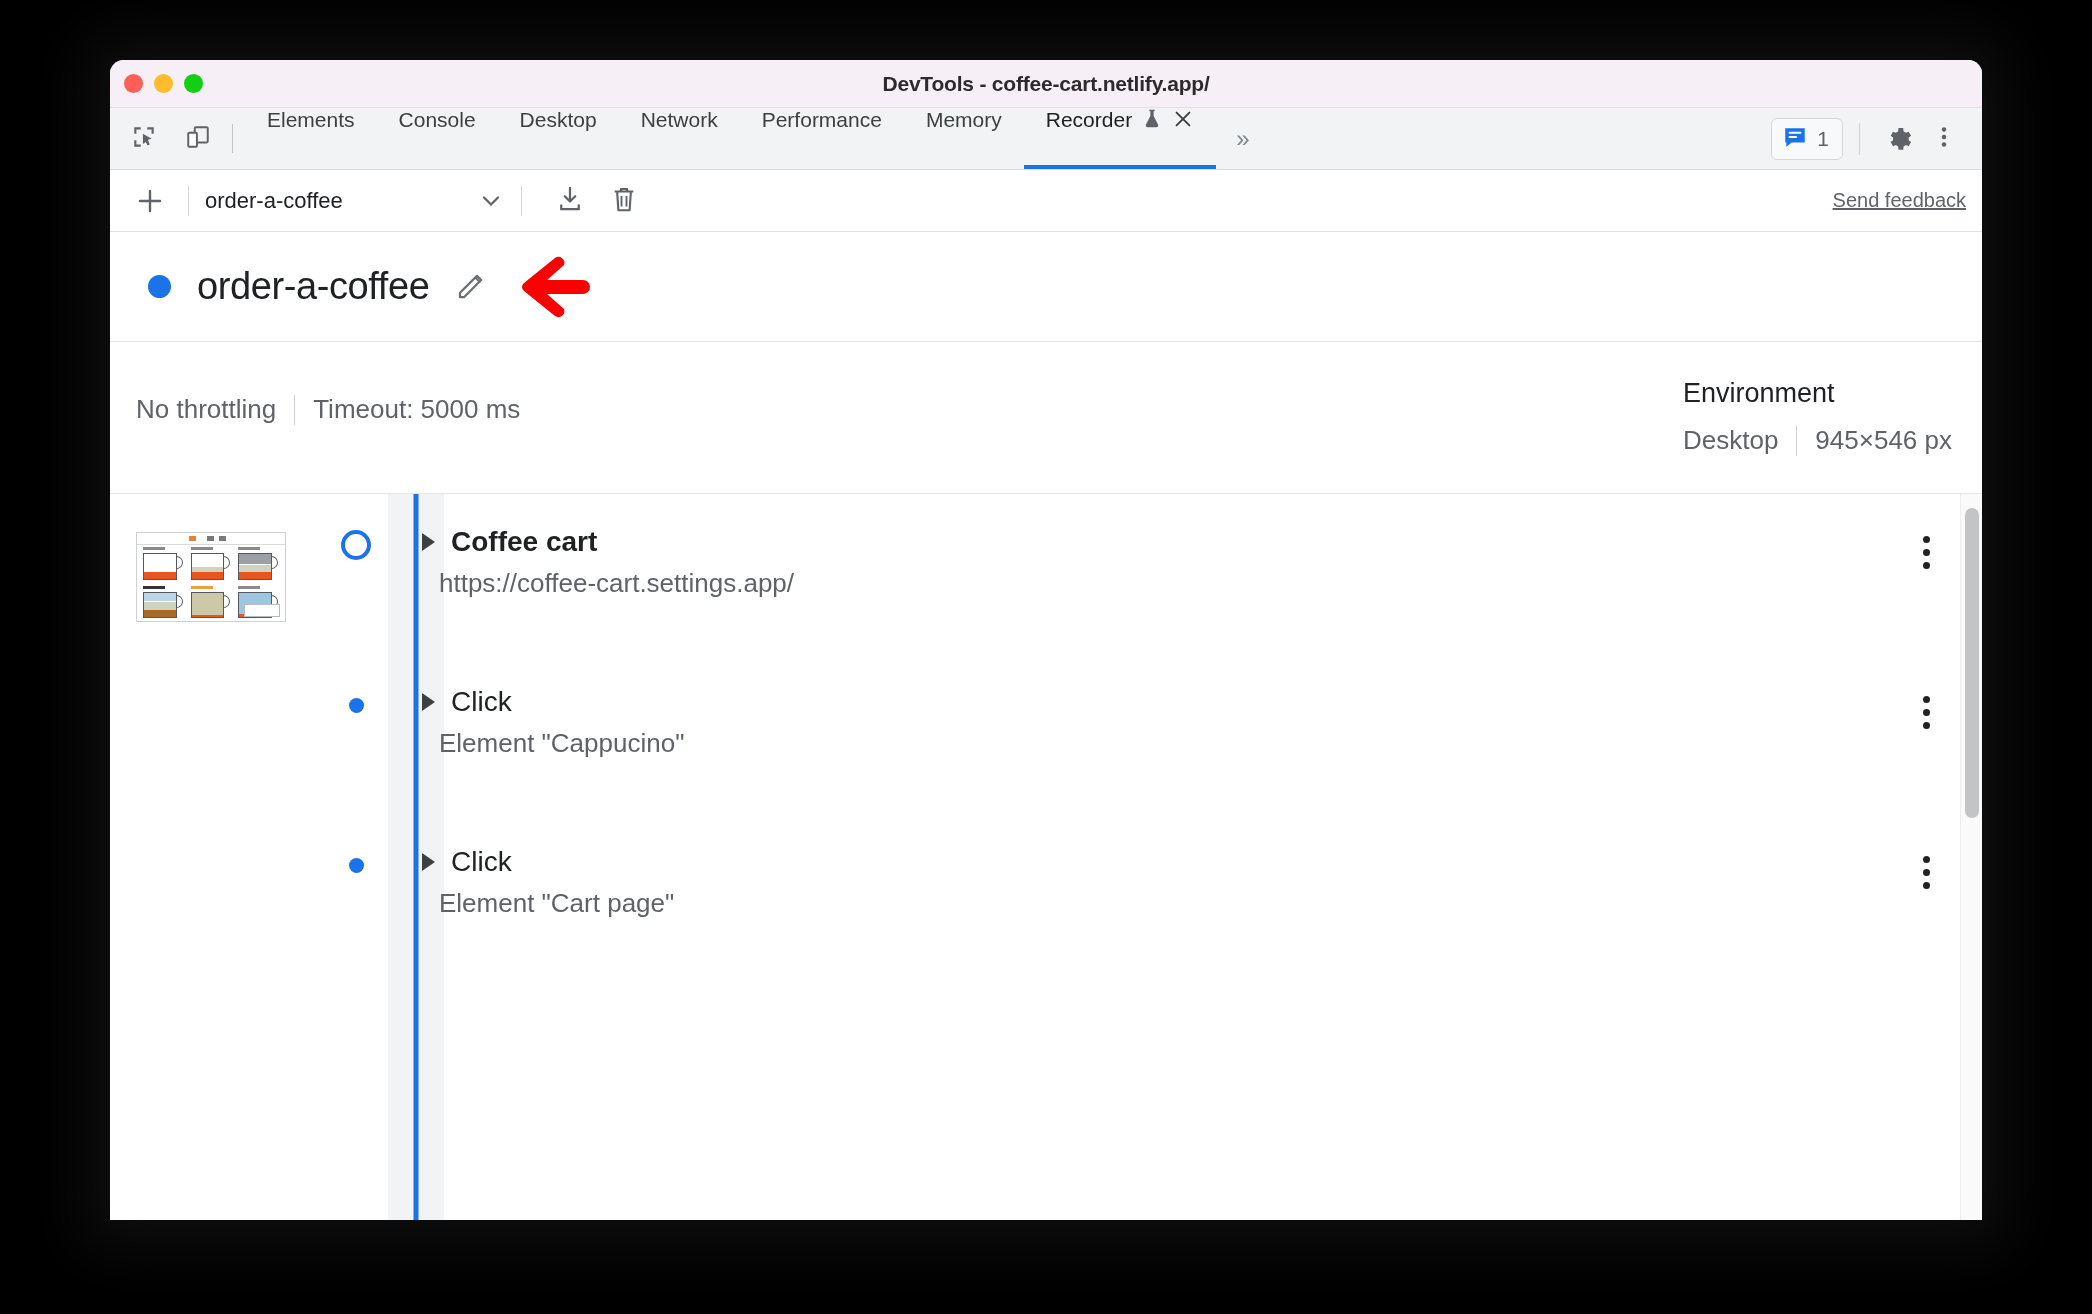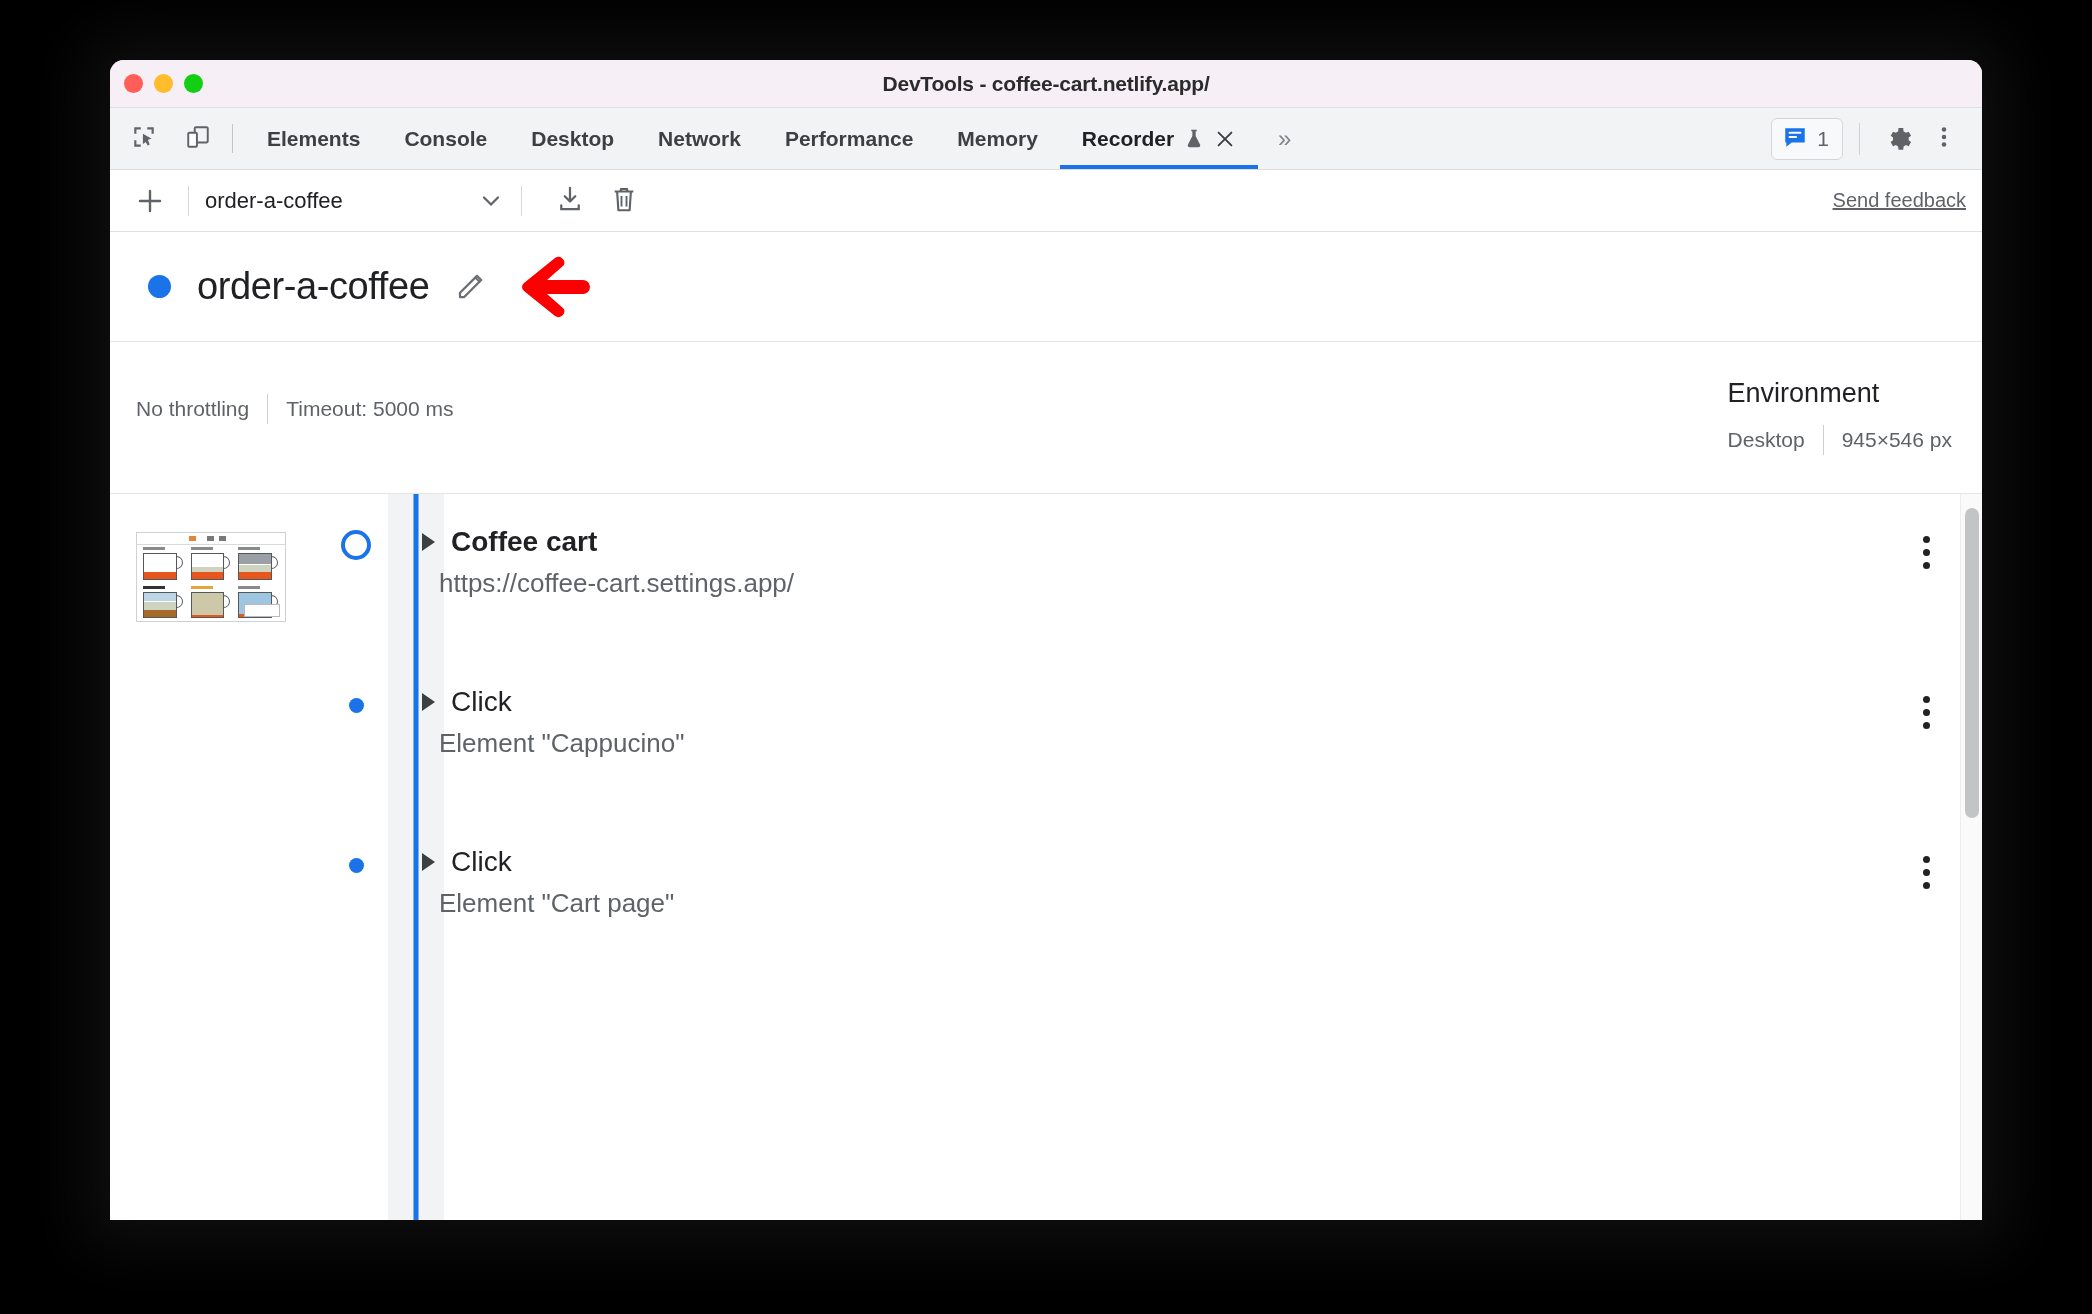--- a/index.html
+++ b/index.html
@@ -89,28 +89,27 @@
     width: 1px;
     background: #c4c7c5;
     margin: 16px 12px 16px 0;
   }
   .tabs {
     display: flex;
     align-items: stretch;
   }
   .tab {
     display: flex;
-    align-items: center;
+    align-items: flex-start;
     gap: 9px;
     padding: 0 22px;
     font-size: 21px;
     color: #3c4043;
     position: relative;
     white-space: nowrap;
-    font-weight: bold;
   }
   .tab.selected { color: #202124; }
   .tab.selected::after {
     content: "";
     position: absolute;
     left: 0; right: 0; bottom: 0;
     height: 4px;
     background: #1a73e8;
   }
   .flask-ico, .tab-close {
@@ -279,21 +278,21 @@
     font-size: 27px;
     color: #202124;
     display: flex;
     align-items: center;
     gap: 12px;
   }
   .col-sub {
     margin-top: 16px;
     display: flex;
     align-items: center;
-    font-size: 21px;
+    font-size: 26px;
     color: #5f6368;
   }
   .sub-sep {
     width: 1px;
     height: 30px;
     background: #cdcfd2;
     margin: 0 18px;
   }
 
   

